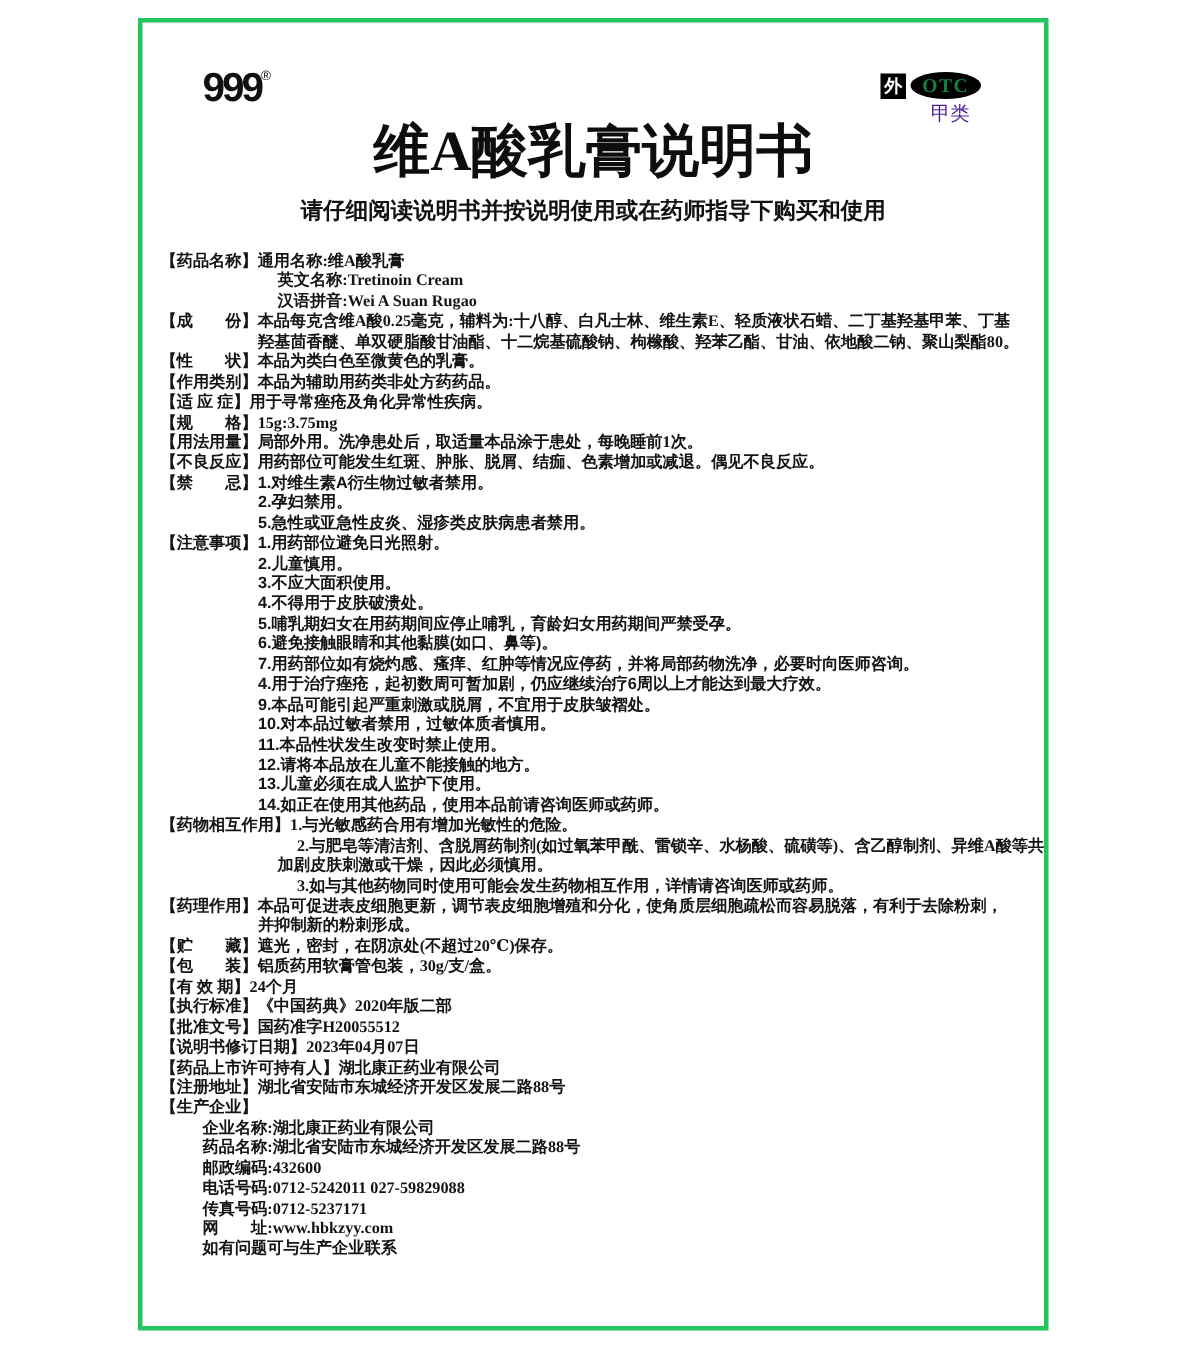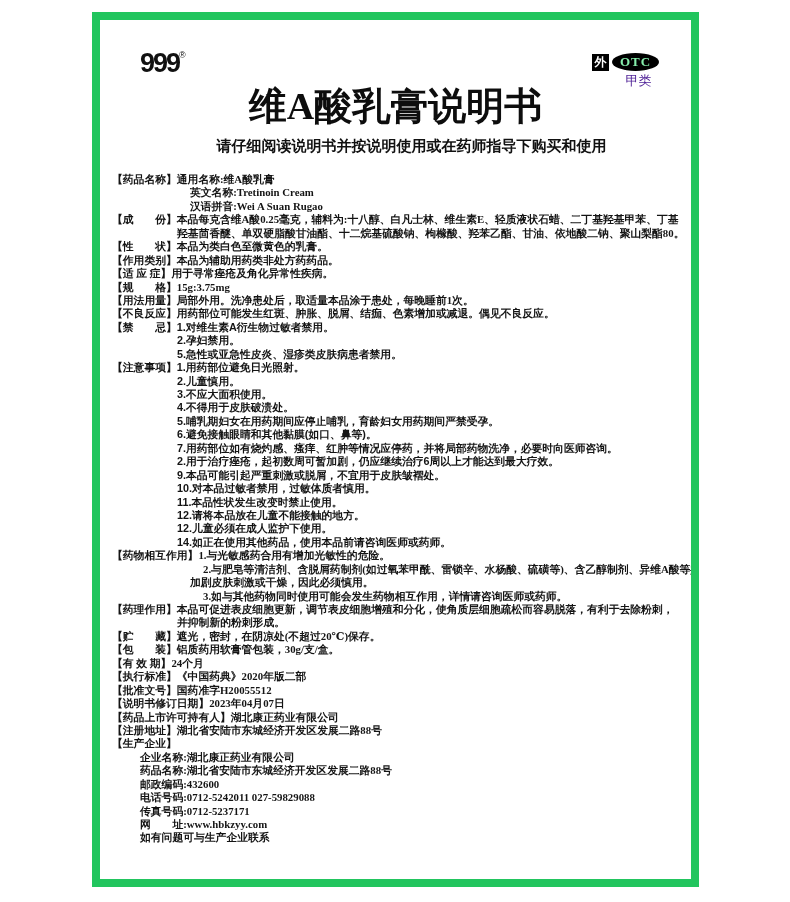--- a/index.html
+++ b/index.html
@@ -4,56 +4,56 @@
 <style>
   html,body { margin:0; padding:0; }
   body {
     width:790px; height:902px; position:relative;
     background:#ffffff; color:#141414;
     font-family:"Liberation Serif","DejaVu Serif",serif;
     overflow:hidden;
   }
   .page {
     position:absolute; left:92px; top:12px; width:607px; height:875px;
-    box-sizing:border-box; border:8px solid #22c55e; background:#fff; overflow:hidden;
+    box-sizing:border-box; border:3px solid #22c55e; background:#fff; overflow:hidden;
   }
   .inner { position:absolute; left:0; top:0; right:0; bottom:0; }
 
   .logo999 {
     position:absolute; left:40px; top:28px;
     font-family:"Liberation Sans","DejaVu Sans",sans-serif;
     font-weight:800; font-size:27px; letter-spacing:-2px; color:#111;
   }
   .logo999 .reg { font-size:9px; letter-spacing:0; vertical-align:14px; font-weight:400; }
 
   .otc-cluster { position:absolute; left:492px; top:33px; width:80px; }
   .otc-row { display:flex; align-items:center; }
   .wai-box {
     width:17px; height:17px; background:#000; color:#fff; text-align:center;
     font:700 12px/17px "Liberation Sans","DejaVu Sans",sans-serif; flex:0 0 auto;
   }
   .otc-oval {
-    margin-left:3px; width:47px; height:18px; background:#000; color:#86efac;
+    margin-left:3px; width:47px; height:18px; background:#000; color:#15803d;
     border-radius:50%; text-align:center;
     font:700 13px/18px "Liberation Serif","DejaVu Serif",serif; letter-spacing:1px;
   }
   .otc-class {
     margin-left:23px; margin-top:2px; width:47px; text-align:center;
     font:400 13px/16px "Liberation Sans","DejaVu Sans",sans-serif; color:#4c1d95;
   }
 
   .doc-title {
     position:absolute; left:0; top:66px; width:100%; text-align:center;
     font-family:"Liberation Serif","DejaVu Serif",serif;
     font-weight:700; font-size:38px; line-height:40px; color:#0d0d0d;
   }
   .doc-subtitle {
     position:absolute; left:0; top:117px; width:100%; text-align:center;
     font-family:"Liberation Sans","DejaVu Sans",sans-serif;
-    font-weight:700; font-size:15px; line-height:18px; color:#111;padding-left:16px;
+    font-weight:700; font-size:15px; line-height:18px; color:#111;
   }
 
   .doc-body { position:absolute; left:12px; top:153px; width:586px; }
   .line {
     font-size:10.8px; line-height:13.45px; height:13.45px;
     white-space:pre; font-weight:700; color:#141414;
   }
   .serif { font-family:"Liberation Serif","DejaVu Serif",serif; }
   .sans  { font-family:"Liberation Sans","DejaVu Sans",sans-serif; }
   .L0   { padding-left:0; }
@@ -96,26 +96,26 @@
         <div class="line L0 sans">【禁　　忌】1.对维生素A衍生物过敏者禁用。</div>
         <div class="line L1 sans">2.孕妇禁用。</div>
         <div class="line L1 sans">5.急性或亚急性皮炎、湿疹类皮肤病患者禁用。</div>
         <div class="line L0 sans">【注意事项】1.用药部位避免日光照射。</div>
         <div class="line L1 sans">2.儿童慎用。</div>
         <div class="line L1 sans">3.不应大面积使用。</div>
         <div class="line L1 sans">4.不得用于皮肤破溃处。</div>
         <div class="line L1 sans">5.哺乳期妇女在用药期间应停止哺乳，育龄妇女用药期间严禁受孕。</div>
         <div class="line L1 sans">6.避免接触眼睛和其他黏膜(如口、鼻等)。</div>
         <div class="line L1 sans">7.用药部位如有烧灼感、瘙痒、红肿等情况应停药，并将局部药物洗净，必要时向医师咨询。</div>
-        <div class="line L1 sans">2.用于治疗痤疮，起初数周可暂加剧，仍应继续治疗6周以上才能达到最大疗效。</div>
+        <div class="line L1 sans">4.用于治疗痤疮，起初数周可暂加剧，仍应继续治疗6周以上才能达到最大疗效。</div>
         <div class="line L1 sans">9.本品可能引起严重刺激或脱屑，不宜用于皮肤皱褶处。</div>
         <div class="line L1 sans">10.对本品过敏者禁用，过敏体质者慎用。</div>
         <div class="line L1 sans">11.本品性状发生改变时禁止使用。</div>
         <div class="line L1 sans">12.请将本品放在儿童不能接触的地方。</div>
-        <div class="line L1 sans">12.儿童必须在成人监护下使用。</div>
+        <div class="line L1 sans">13.儿童必须在成人监护下使用。</div>
         <div class="line L1 sans">14.如正在使用其他药品，使用本品前请咨询医师或药师。</div>
         <div class="line L0 serif">【药物相互作用】1.与光敏感药合用有增加光敏性的危险。</div>
         <div class="line L2 serif">2.与肥皂等清洁剂、含脱屑药制剂(如过氧苯甲酰、雷锁辛、水杨酸、硫磺等)、含乙醇制剂、异维A酸等共用，可</div>
         <div class="line L1a serif">加剧皮肤刺激或干燥，因此必须慎用。</div>
         <div class="line L2 serif">3.如与其他药物同时使用可能会发生药物相互作用，详情请咨询医师或药师。</div>
         <div class="line L0 serif">【药理作用】本品可促进表皮细胞更新，调节表皮细胞增殖和分化，使角质层细胞疏松而容易脱落，有利于去除粉刺，</div>
         <div class="line L1 serif">并抑制新的粉刺形成。</div>
         <div class="line L0 serif">【贮　　藏】遮光，密封，在阴凉处(不超过20℃)保存。</div>
         <div class="line L0 serif">【包　　装】铝质药用软膏管包装，30g/支/盒。</div>
         <div class="line L0 serif">【有 效 期】24个月</div>

